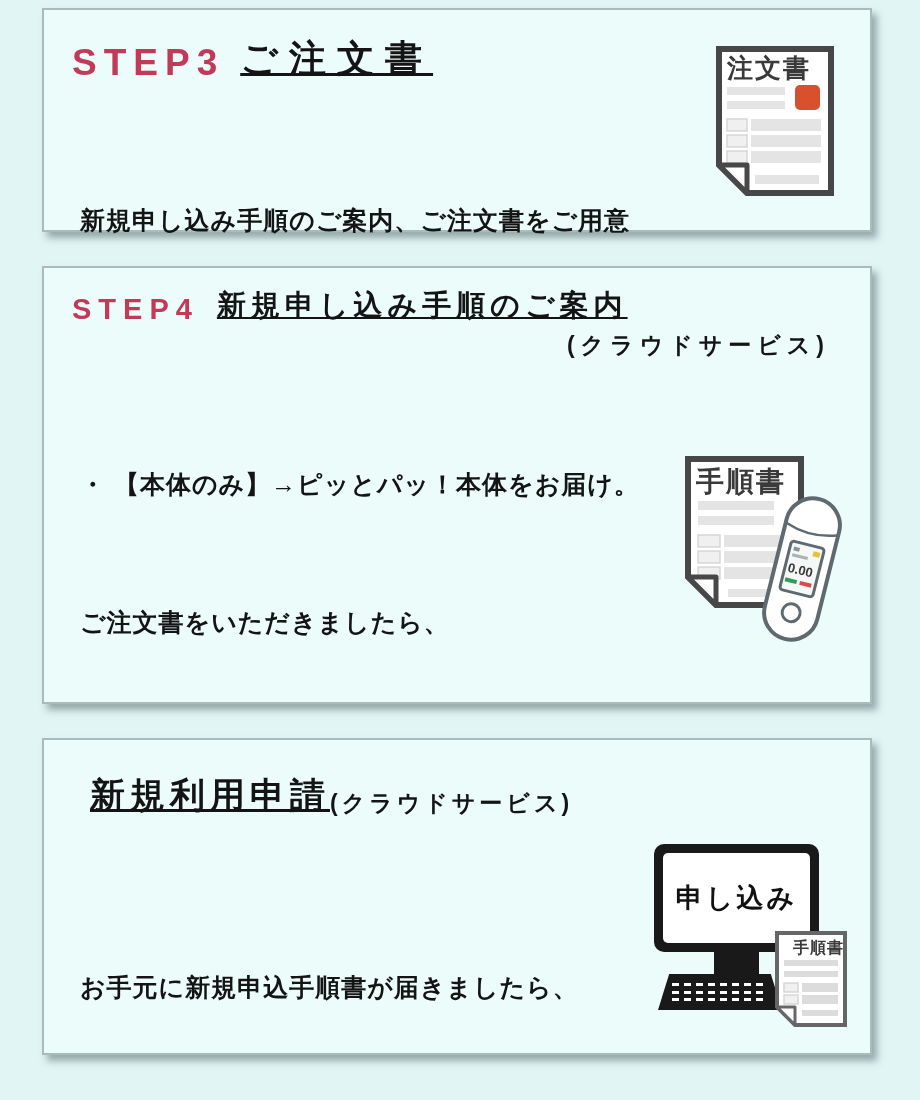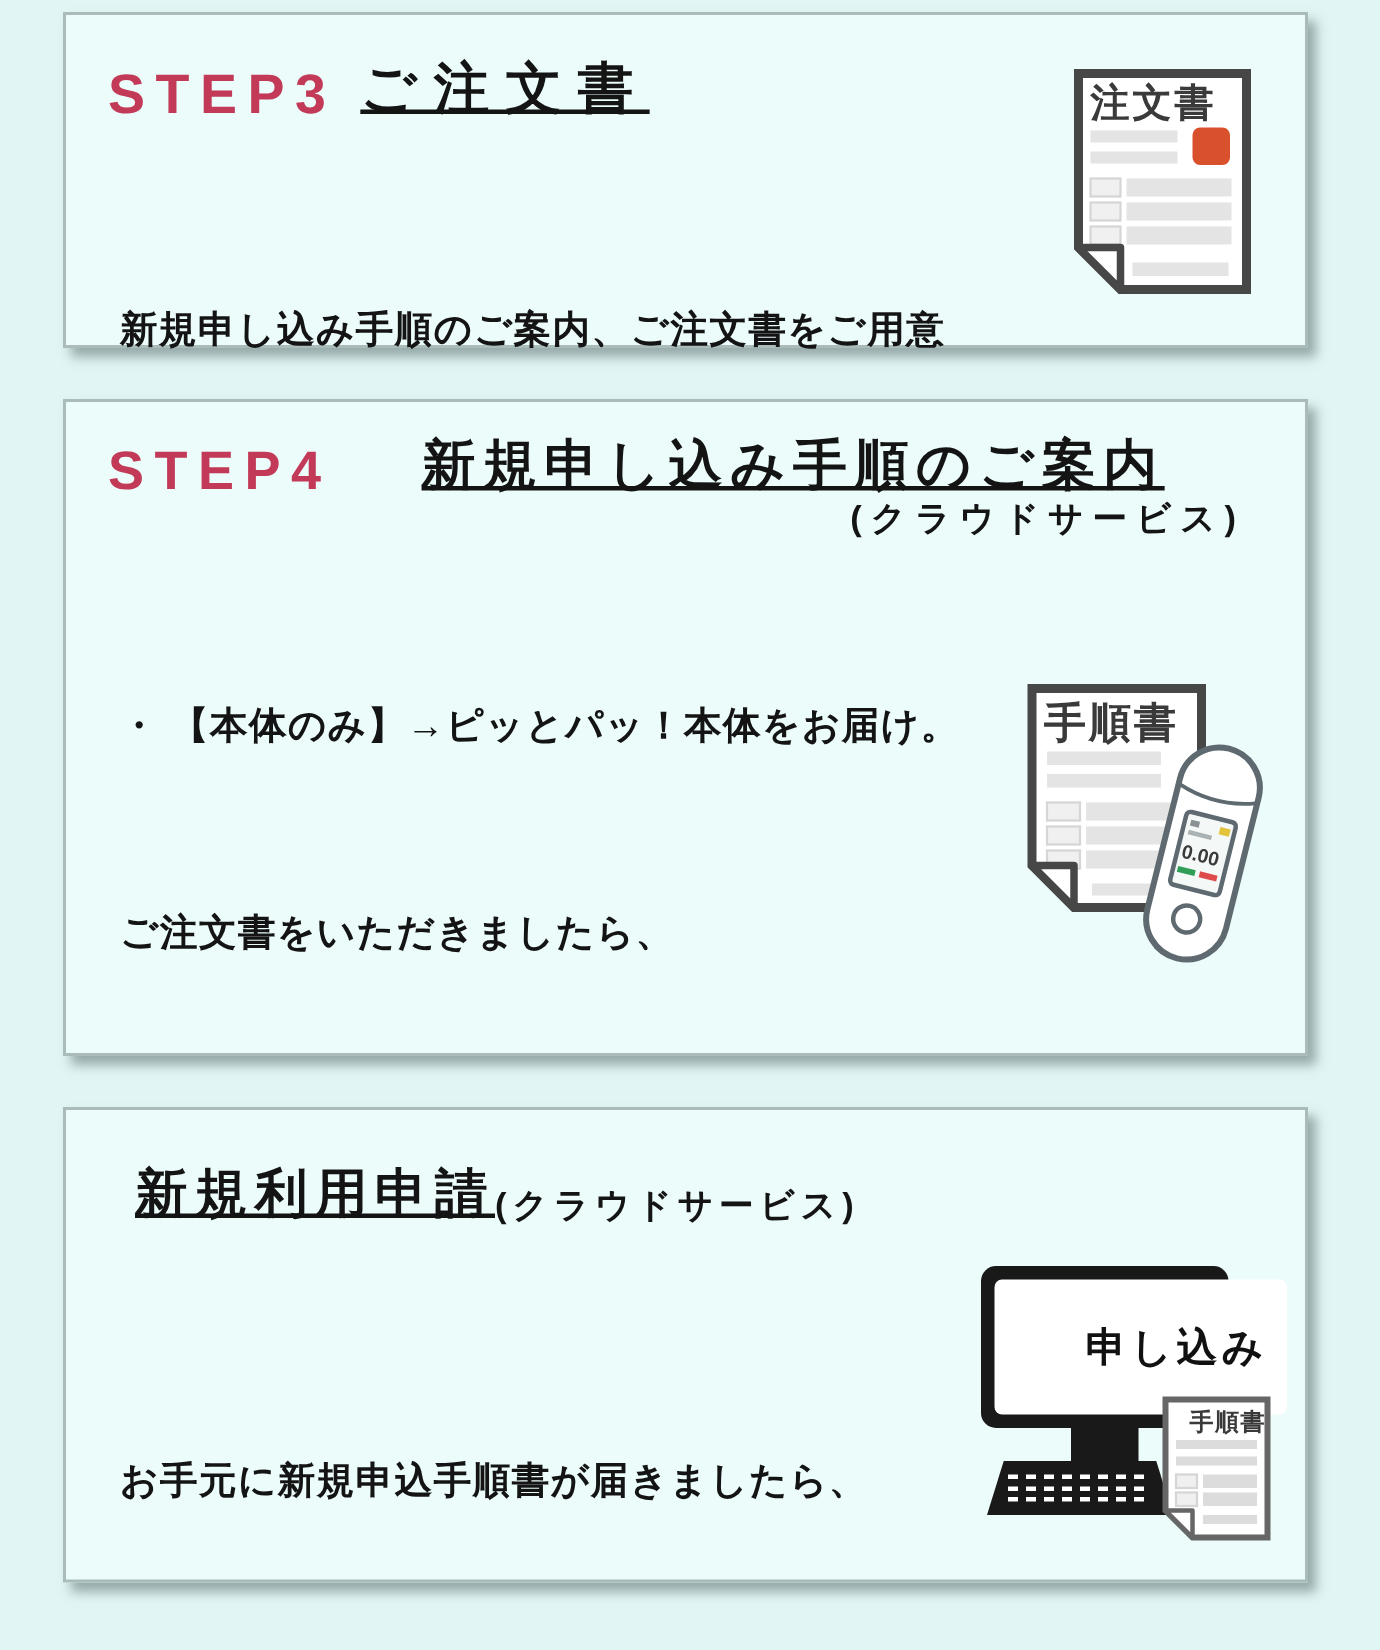--- a/index.html
+++ b/index.html
@@ -18,22 +18,22 @@
   #card-step3{top:8px;height:224px;}
   #card-step4{top:266px;height:438px;}
   #card-step5{top:738px;height:317px;}
 
   .title-row{position:absolute;left:28px;display:flex;align-items:flex-end;white-space:pre;}
   .step-label{color:var(--accent);font-weight:bold;letter-spacing:7px;}
   .step-heading{color:var(--ink);font-weight:bold;text-decoration:underline;}
   .title-suffix{font-weight:bold;font-size:23px;letter-spacing:4px;}
   #card-step3 .title-row{top:24px;font-size:37px;}
   #card-step3 .step-heading{letter-spacing:11px;margin-left:16px;}
-  #card-step4 .title-row{top:18px;font-size:36px;gap:28px;}
-  #card-step4 .step-heading{letter-spacing:5px;margin-left:32px;}
+  #card-step4 .title-row{top:18px;font-size:29px;}
+  #card-step4 .step-heading{letter-spacing:5px;margin-left:18px;}
   .subtitle{position:absolute;top:62px;right:40px;font-size:23px;font-weight:bold;letter-spacing:6px;}
   #card-step5 .title-row{top:32px;font-size:35px;}
   #card-step5 .step-heading{letter-spacing:5px;margin-left:18px;}
 
   .body-text{position:absolute;left:36px;font-size:25px;font-weight:600;
     letter-spacing:1px;line-height:46px;white-space:pre;}
   #card-step3 .body-text{top:95px;}
   #card-step4 .body-text{top:101px;}
   #card-step5 .body-text{top:130px;line-height:47px;}
 
@@ -48,21 +48,21 @@
   .cell{fill:var(--cell);stroke:var(--cellline);stroke-width:1.5;}
   .stamp{fill:var(--stamp);}
   .dev{stroke:var(--device-stroke);fill:#fff;}
   .dev-screen{fill:#f4f8f7;stroke:var(--device-stroke);stroke-width:3;}
   .ok{fill:var(--ok-green);} .ng{fill:var(--ng-red);} .batt{fill:var(--batt);}
 
   .monitor{position:absolute;left:610px;top:104px;width:165px;height:108px;
     background:var(--black);border-radius:10px;padding:9px;box-sizing:border-box;z-index:1;}
   .monitor-screen{width:100%;height:100%;background:#fff;border-radius:5px;
     display:flex;align-items:center;justify-content:center;
-    font-size:27px;font-weight:bold;letter-spacing:3px;color:#111;padding-left:48px;}
+    font-size:27px;font-weight:bold;letter-spacing:3px;color:#111;}
   .stand{position:absolute;left:670px;top:210px;width:45px;height:26px;background:var(--black);z-index:1;}
   .keyboard{position:absolute;left:614px;top:234px;width:124px;height:36px;background:var(--black);
     clip-path:polygon(9% 0,91% 0,100% 100%,0 100%);
     display:flex;flex-direction:column;justify-content:space-evenly;
     padding:5px 14px;box-sizing:border-box;z-index:1;}
   .key-row{height:3px;background:repeating-linear-gradient(90deg,#fff 0 7px,transparent 7px 12px);}
   .doc-small{left:730px;top:190px;z-index:2;}
   .device-wrap{left:728px;top:226px;transform:rotate(14deg);z-index:2;}
 </style>
 </head>

